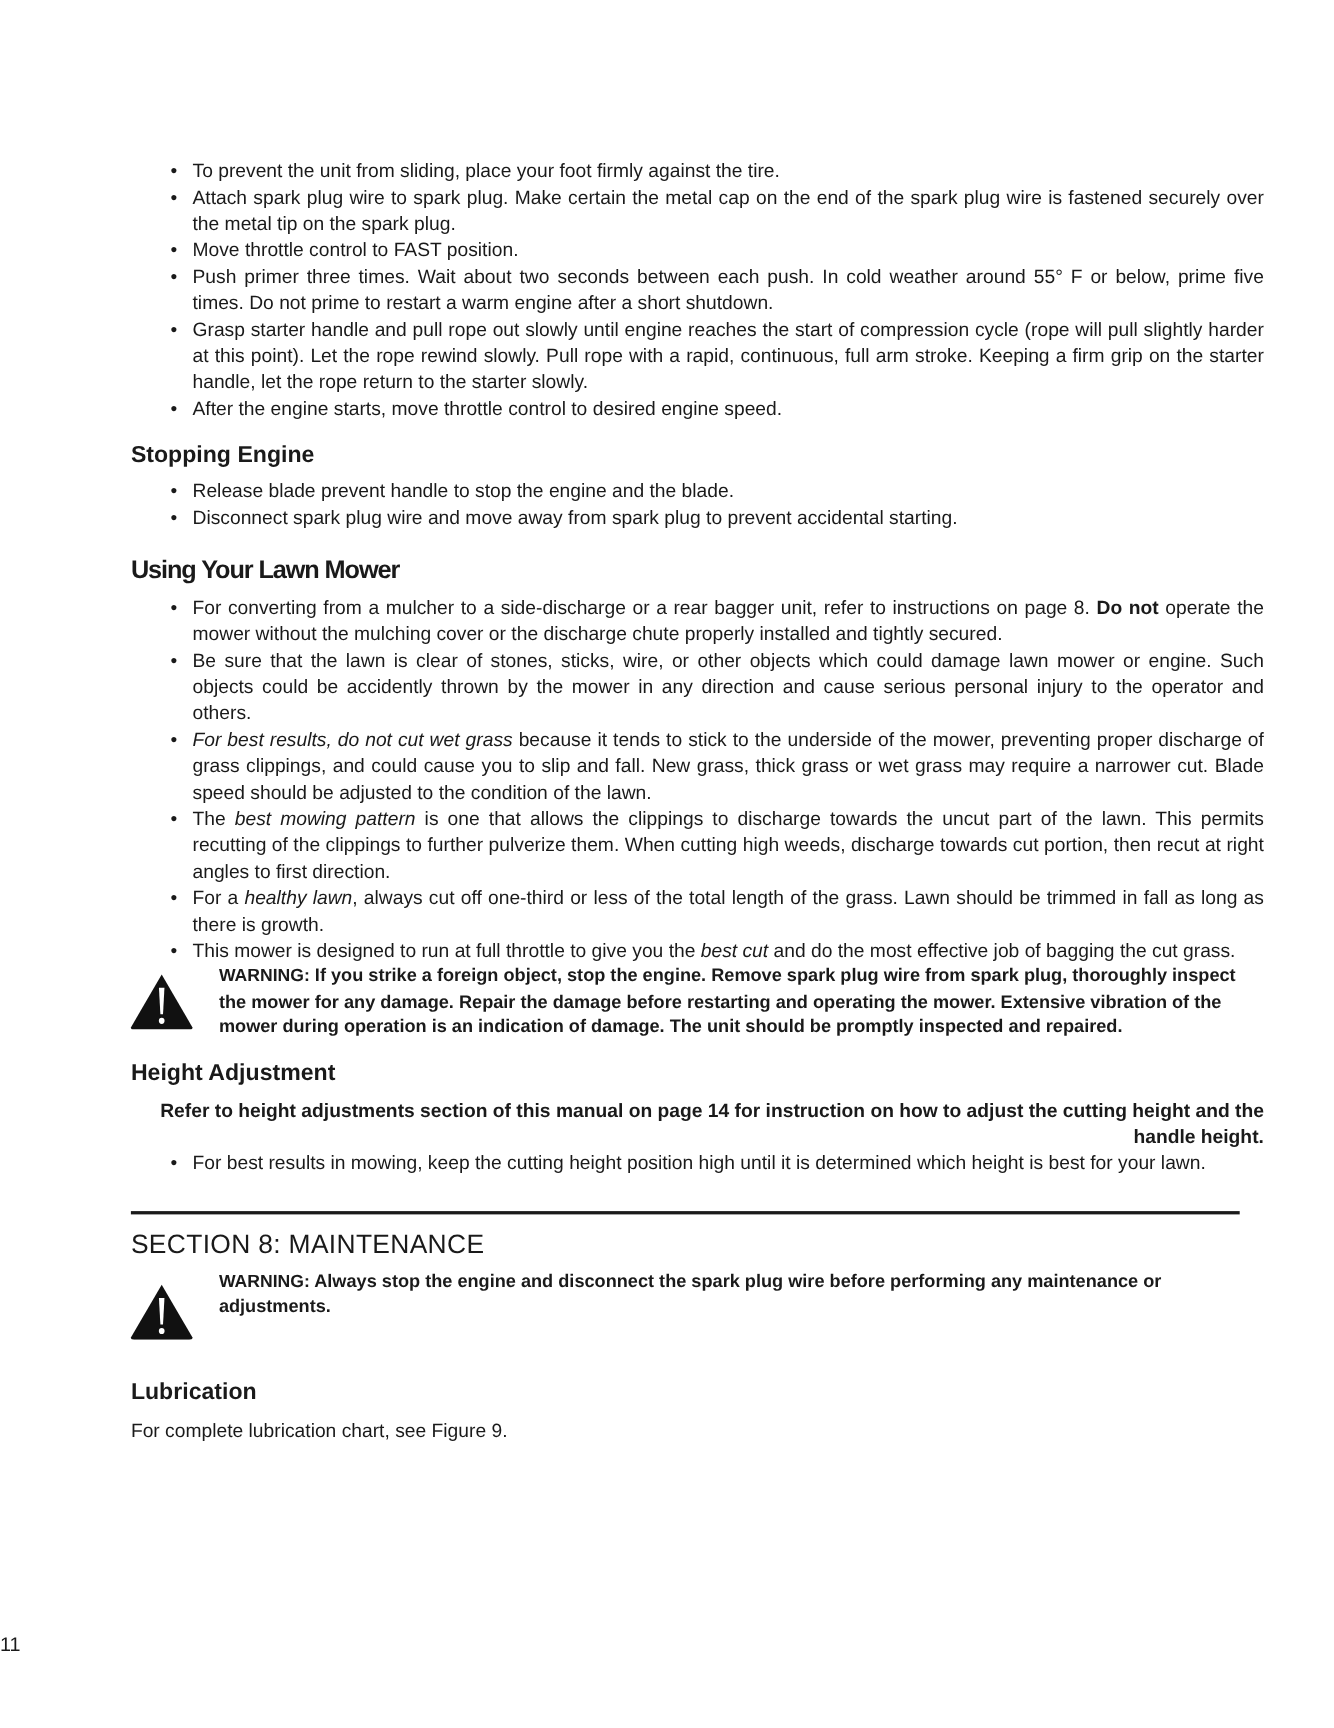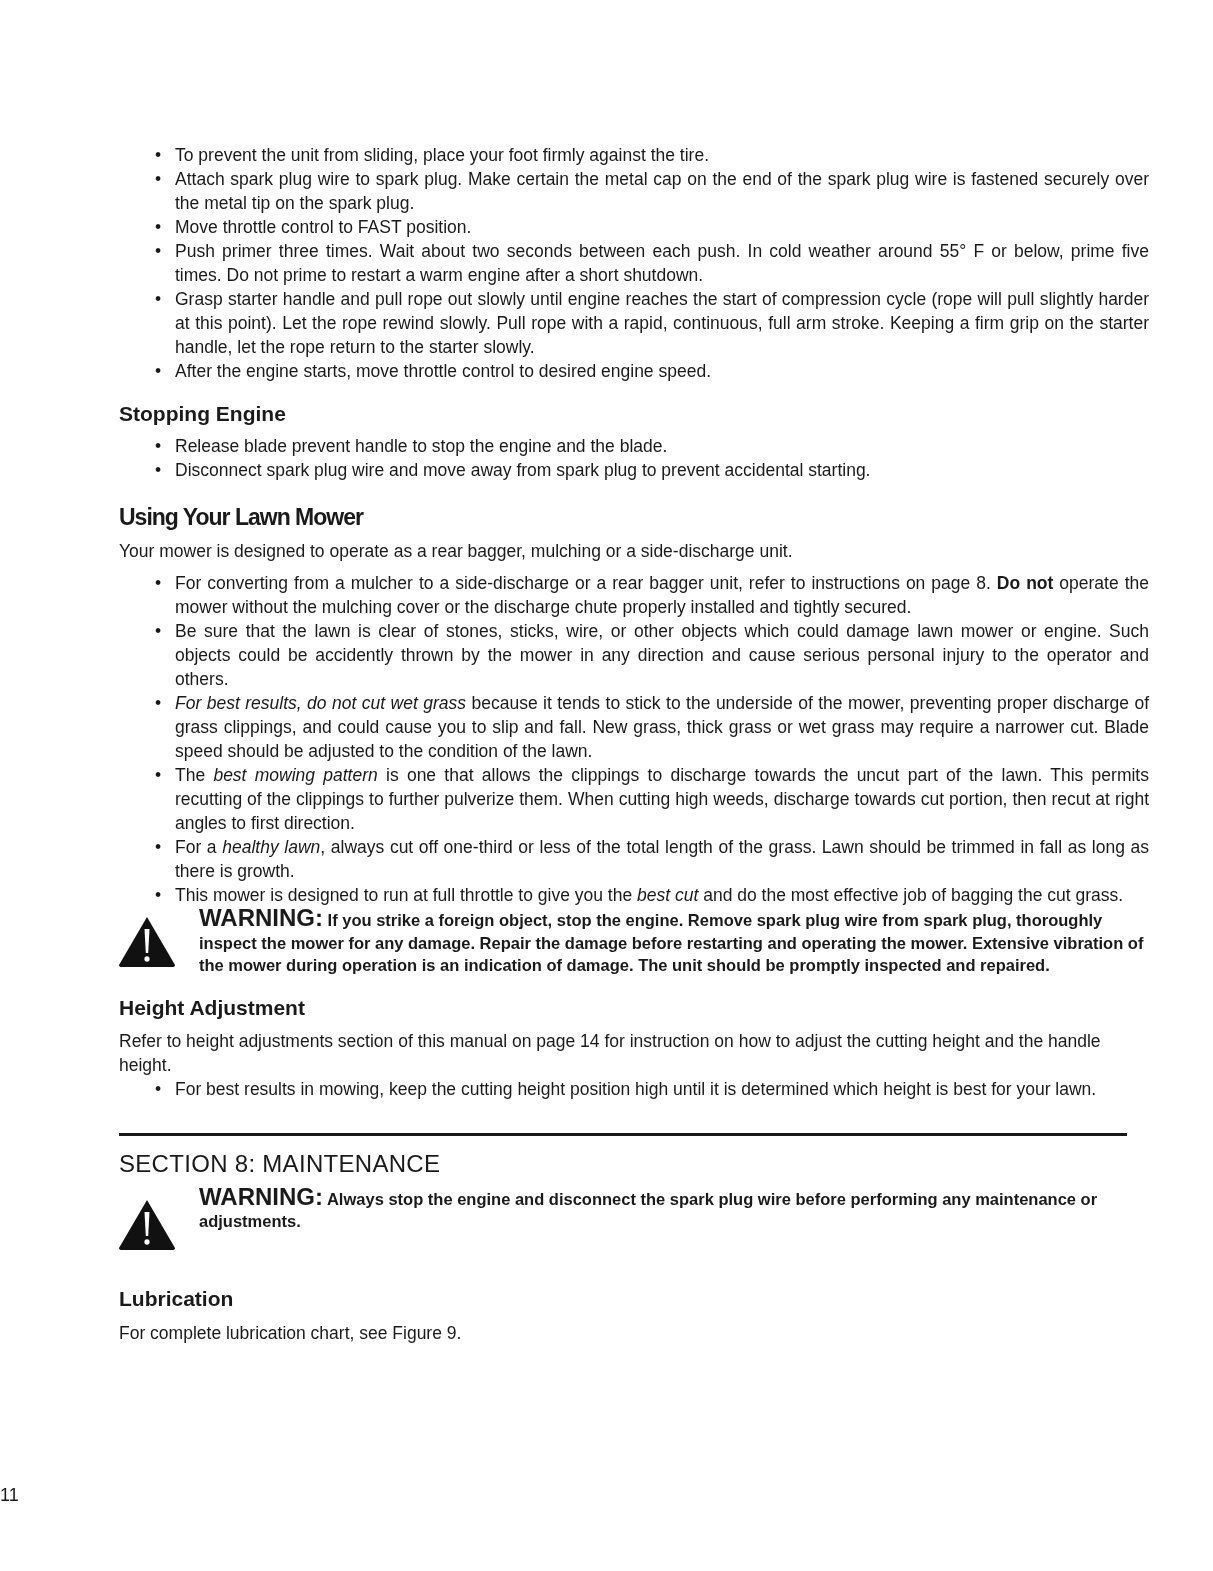--- a/index.html
+++ b/index.html
@@ -8,21 +8,21 @@
   .page { position:absolute; left:119px; top:143px; width:1030px; }
   .p, .li { font-size:17.5px; line-height:24px; text-align:justify; }
   ul.bul { list-style:none; margin:0; padding:0 0 0 56px; }
   ul.bul li { position:relative; }
   ul.bul li .dot { position:absolute; left:-20px; top:0; }
   h3 { font-size:21px; font-weight:bold; margin:0; line-height:28px; }
   h2 { font-size:23px; font-weight:bold; margin:0; line-height:30px; letter-spacing:-1px; }
   h1 { font-size:24px; font-weight:normal; margin:0; line-height:40px; letter-spacing:0.3px; }
   .warn { position:relative; padding-left:80px; font-size:16.5px; line-height:22.5px; font-weight:bold; }
   .warn .tri { position:absolute; left:-2px; top:8px; width:60px; height:52px; }
-  .warn .wlabel { font-size:24px;text-align:right; }
+  .warn .wlabel { font-size:16px;text-align:right; }
   .rule { border-top:3px solid #1a1a1a; width:1008px; margin:0; }
   .pagenum { position:absolute; top:1485px; left:0; width:1213px; font-size:18px; }
   em { font-style:italic; }
   b { font-weight:bold; }
 </style>
 </head>
 <body>
 
 <div class="page">
 
@@ -35,41 +35,40 @@
     <li class="li"><span class="dot">•</span><span>After the engine starts, move throttle control to desired engine speed.</span></li>
   </ul>
 
   <h3 style="margin-top:17px;">Stopping Engine</h3>
   <ul class="bul" style="margin-top:6px;">
     <li class="li"><span class="dot">•</span><span>Release blade prevent handle to stop the engine and the blade.</span></li>
     <li class="li"><span class="dot">•</span><span>Disconnect spark plug wire and move away from spark plug to prevent accidental starting.</span></li>
   </ul>
 
   <h2 style="margin-top:20px;">Using Your Lawn Mower</h2>
-  <div class="p" style="margin-top:7px;">Your mower is designed to operate as a rear bagger, mulching or a side-discharge unit.</div>
   <ul class="bul" style="margin-top:8px;">
     <li class="li"><span class="dot">•</span><span>For converting from a mulcher to a side-discharge or a rear bagger unit, refer to instructions on page 8. </span><b>Do not</b><span> operate the mower without the mulching cover or the discharge chute properly installed and tightly secured.</span></li>
     <li class="li"><span class="dot">•</span><span>Be sure that the lawn is clear of stones, sticks, wire, or other objects which could damage lawn mower or engine. Such objects could be accidently thrown by the mower in any direction and cause serious personal injury to the operator and others.</span></li>
     <li class="li"><span class="dot">•</span><em>For best results, do not cut wet grass</em><span> because it tends to stick to the underside of the mower, preventing proper discharge of grass clippings, and could cause you to slip and fall. New grass, thick grass or wet grass may require a narrower cut. Blade speed should be adjusted to the condition of the lawn.</span></li>
     <li class="li"><span class="dot">•</span><span>The </span><em>best mowing pattern</em><span> is one that allows the clippings to discharge towards the uncut part of the lawn. This permits recutting of the clippings to further pulverize them. When cutting high weeds, discharge towards cut portion, then recut at right angles to first direction.</span></li>
     <li class="li"><span class="dot">•</span><span>For a </span><em>healthy lawn</em><span>, always cut off one-third or less of the total length of the grass. Lawn should be trimmed in fall as long as there is growth.</span></li>
     <li class="li"><span class="dot">•</span><span>This mower is designed to run at full throttle to give you the </span><em>best cut</em><span> and do the most effective job of bagging the cut grass.</span></li>
   </ul>
 
   <div class="warn" style="margin-top:0px;">
     <svg class="tri" viewBox="0 0 60 52">
       <path d="M30 2 L58 50 Q58 52 55 52 L5 52 Q2 52 2 50 Z" fill="#111"></path>
       <path d="M27.5 14 L32.5 14 L31.2 38 L28.8 38 Z" fill="#fff"></path>
       <ellipse cx="30" cy="44" rx="2.6" ry="2.8" fill="#fff"></ellipse>
     </svg>
     <span class="wlabel">WARNING:</span><span> If you strike a foreign object, stop the engine. Remove spark plug wire from spark plug, thoroughly inspect the mower for any damage. Repair the damage before restarting and operating the mower. Extensive vibration of the mower during operation is an indication of damage. The unit should be promptly inspected and repaired.</span>
   </div>
 
   <h3 style="margin-top:17px;">Height Adjustment</h3>
-  <div class="p" style="margin-top:7px; text-align:left;">Refer to height adjustments section of this manual on page 14 for instruction on how to adjust the cutting height and the handle height.</div>
+  <div class="p" style="margin-top:7px; text-align:right;font-weight:bold;">Refer to height adjustments section of this manual on page 14 for instruction on how to adjust the cutting height and the handle height.</div>
   <ul class="bul">
     <li class="li"><span class="dot">•</span><span>For best results in mowing, keep the cutting height position high until it is determined which height is best for your lawn.</span></li>
   </ul>
 
   <div class="rule" style="margin-top:32px;"></div>
 
   <h1 style="margin-top:8px;">SECTION 8:  MAINTENANCE</h1>
 
   <div class="warn" style="margin-top:2px;">
     <svg class="tri" viewBox="0 0 60 52" style="top:12px;">

